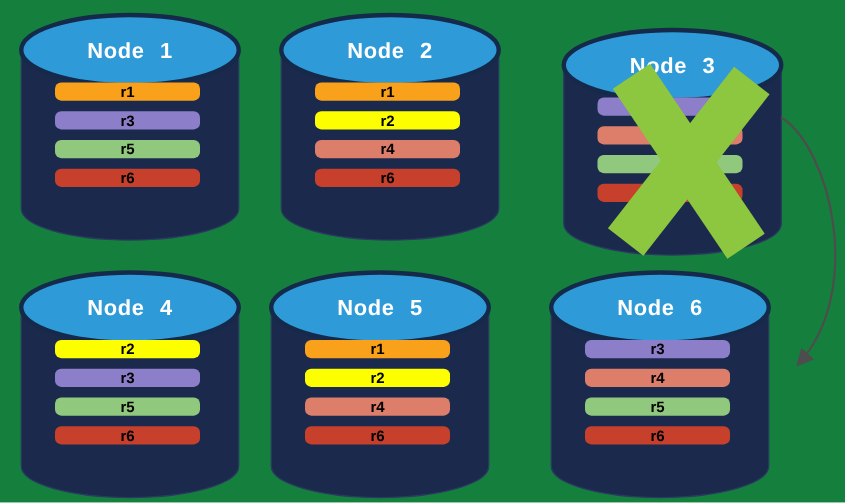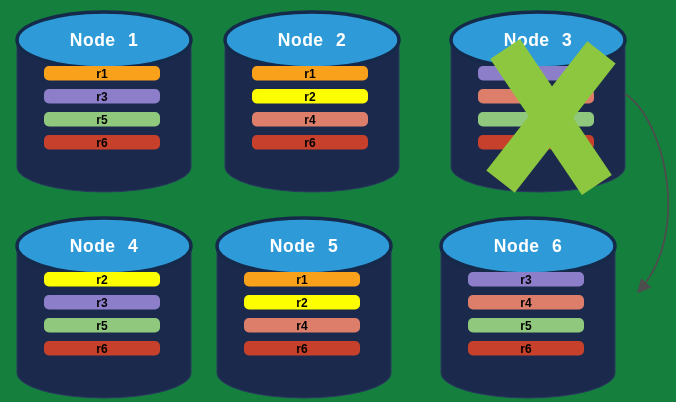--- a/index.html
+++ b/index.html
@@ -56,21 +56,21 @@
           <text class="ntitle" x="90" y="42" fill="#FFFFFF">Node 2</text>
           <rect x="30" y="62" width="116" height="14.5" rx="5" fill="#F9A11B"></rect>
           <text class="rlabel" x="88" y="73.5" fill="#000000">r1</text>
           <rect x="30" y="85" width="116" height="14.5" rx="5" fill="#FDFE00"></rect>
           <text class="rlabel" x="88" y="96.5" fill="#000000">r2</text>
           <rect x="30" y="108" width="116" height="14.5" rx="5" fill="#DD7E6B"></rect>
           <text class="rlabel" x="88" y="119.5" fill="#000000">r4</text>
           <rect x="30" y="131" width="116" height="14.5" rx="5" fill="#C6402C"></rect>
           <text class="rlabel" x="88" y="142.5" fill="#000000">r6</text>
         </svg></div>
-      <div class="node" style="left: 448px; top: 4px;"><svg width="180" height="192" viewBox="0 0 180 192">
+      <div class="node" style="left: 448px; top: 16px;"><svg width="180" height="192" viewBox="0 0 180 192">
           <path d="M3,36 L3,163 A87,25 0 0 0 177,163 L177,36 Z" fill="#1B2A4C" stroke="#2A3A60" stroke-width="1"></path>
           <ellipse cx="90" cy="36" rx="87" ry="28" fill="#2E9BD8" stroke="#15294A" stroke-width="3.5"></ellipse>
           <text class="ntitle" x="90" y="42" fill="#FFFFFF">Node 3</text>
           <rect x="30" y="62" width="116" height="14.5" rx="5" fill="#8C7EC8"></rect>
           <text class="rlabel" x="88" y="73.5" fill="#000000">r3</text>
           <rect x="30" y="85" width="116" height="14.5" rx="5" fill="#DD7E6B"></rect>
           <text class="rlabel" x="88" y="96.5" fill="#000000">r4</text>
           <rect x="30" y="108" width="116" height="14.5" rx="5" fill="#90C97E"></rect>
           <text class="rlabel" x="88" y="119.5" fill="#000000">r5</text>
           <rect x="30" y="131" width="116" height="14.5" rx="5" fill="#C6402C"></rect>

